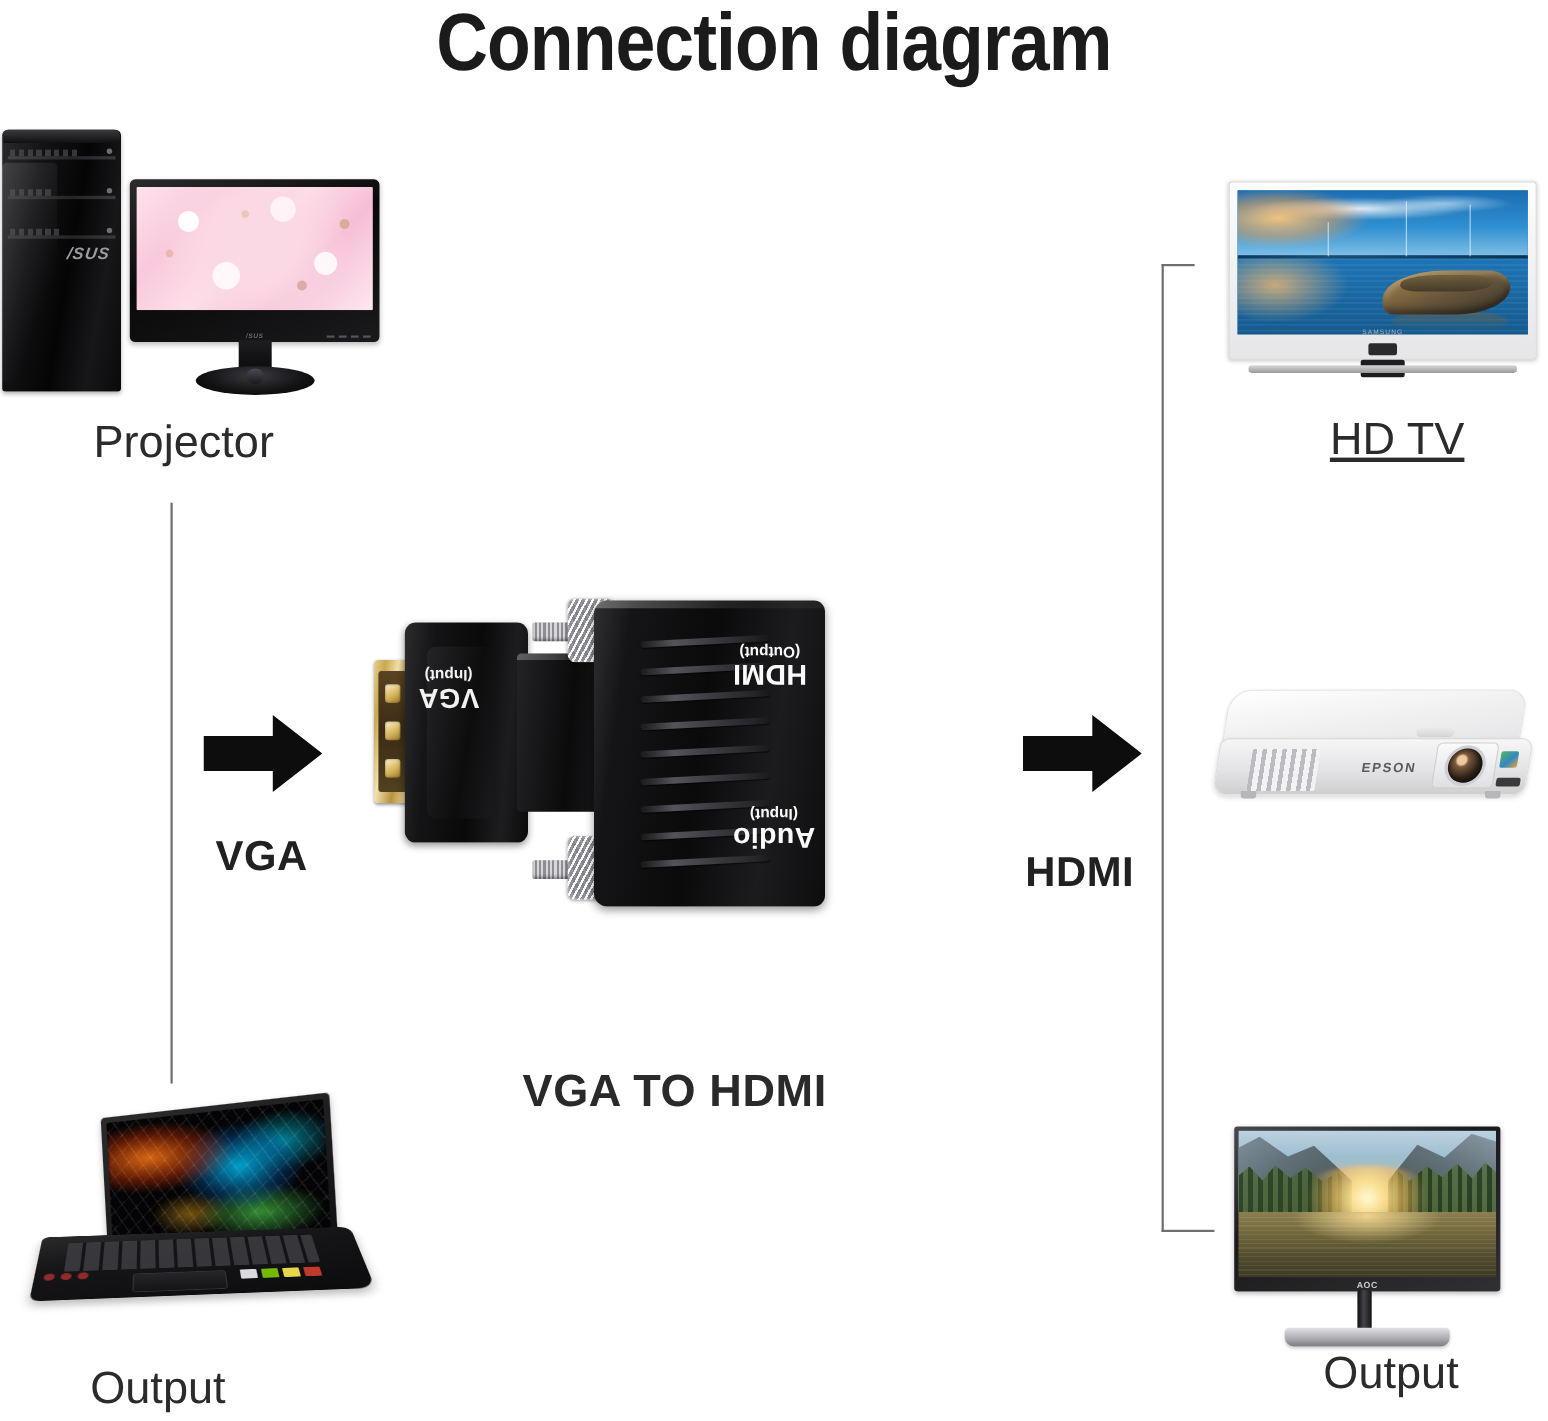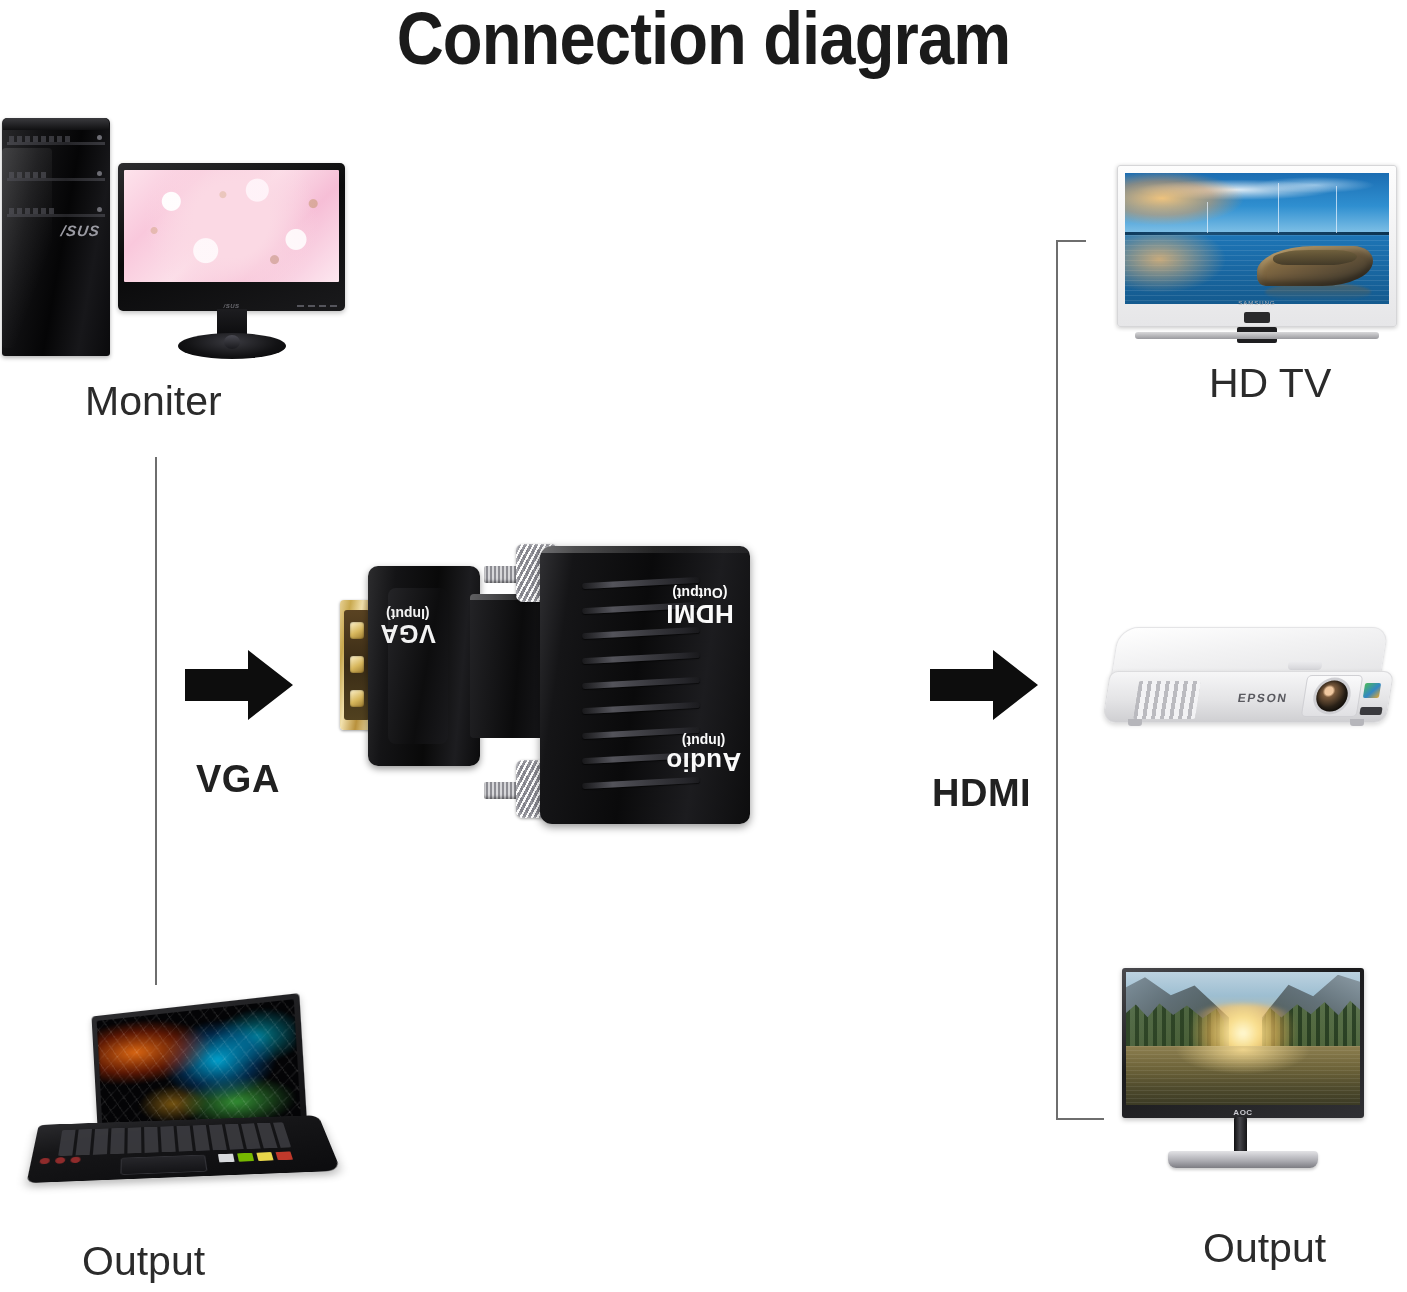--- a/index.html
+++ b/index.html
@@ -333,21 +333,21 @@
   .pj-foot{
     position:absolute;top:98px;width:14px;height:7px;background:#b6b6bb;border-radius:0 0 3px 3px;
   }
   .pj-knob{
     position:absolute;left:190px;top:40px;width:34px;height:9px;
     background:linear-gradient(180deg,#ededef,#d4d4d8);
     border-radius:4px;transform:skewX(-9deg);
   }
 
   
-  .aoc{position:absolute;left:1122px;top:968px;width:275px;height:210px;}
+  .aoc{position:absolute;left:1122px;top:1024px;width:275px;height:210px;}
   .aoc-frame{
     position:absolute;left:0;top:0;width:242px;height:150px;
     background:linear-gradient(155deg,#4a4a4e,#1a1a1c 40%,#303034);
     border-radius:3px;padding:4px 4px 13px 4px;box-sizing:border-box;
     box-shadow:0 2px 5px rgba(0,0,0,.25);
   }
   .aoc-screen{
     width:100%;height:100%;overflow:hidden;position:relative;
     background:linear-gradient(180deg,#bcd2e0 0%,#9dbed1 18%,#c9b887 46%,#8a7a4e 58%,#6b6039 78%,#4b462a 100%);
   }
@@ -539,21 +539,21 @@
             <i></i>
             <i></i>
             <i></i>
             <i></i>
           </div>
       </div>
       <div class="mon-neck"></div>
       <div class="mon-base"></div>
     </div>
   </div>
-  <div class="caption" style="left:85px;top:378px;">Moniter</div>
+  <div class="caption" style="left:85px;top:378px;">Projector</div>
 
   <div class="vline" style="left:155px;top:457px;height:528px;"></div>
 
   <div class="laptop">
     <div class="lt-lid">
       <div class="lt-screen"></div>
     </div>
     <div class="lt-base">
       <div class="lt-keys"></div>
       <div class="lt-touch"></div>
@@ -624,20 +624,21 @@
     <div class="ad-hdmi-label">
       <span class="big">HDMI</span>
       <span class="sm">(Output)</span>
     </div>
     <div class="ad-audio-label">
       <span class="big">Audio</span>
       <span class="sm">(Input)</span>
     </div>
   </div>
 
+  <div class="bold-label" style="left:475px;top:968px;font-size:41px;color:#2a2a2a;">VGA TO HDMI</div>
 
   <div class="arrow" style="left:930px;top:650px;">
     <svg width="108" height="70" viewBox="0 0 108 70" aria-hidden="true">
       <path d="M0 19 H63 V0 L108 35 L63 70 V51 H0 Z" fill="#0d0d0d"></path>
     </svg>
   </div>
   <div class="bold-label" style="left:932px;top:772px;">HDMI</div>
 
   <div class="vline" style="left:1056px;top:240px;height:880px;"></div>
   <div class="hline" style="left:1056px;top:240px;width:30px;"></div>
@@ -656,21 +657,21 @@
         <div class="tv-boat"></div>
       </div>
       <div class="tv-brandmark">SAMSUNG</div>
       <div class="tv-chin">
           <i></i>
         </div>
     </div>
     <div class="tv-stand-foot"></div>
     <div class="tv-stand-bar"></div>
   </div>
-  <div class="caption" style="left:1209px;top:360px;">HD TV</div>
+  <div class="caption" style="left:1209px;top:376px;text-decoration:underline;">HD TV</div>
 
   <div class="projector">
     <div class="pj-top"></div>
     <div class="pj-knob"></div>
     <div class="pj-body"></div>
     <div class="pj-vent"></div>
     <div class="pj-lens"></div>
     <div class="pj-badge"></div>
     <div class="pj-port"></div>
     <div class="pj-epson">EPSON</div>

